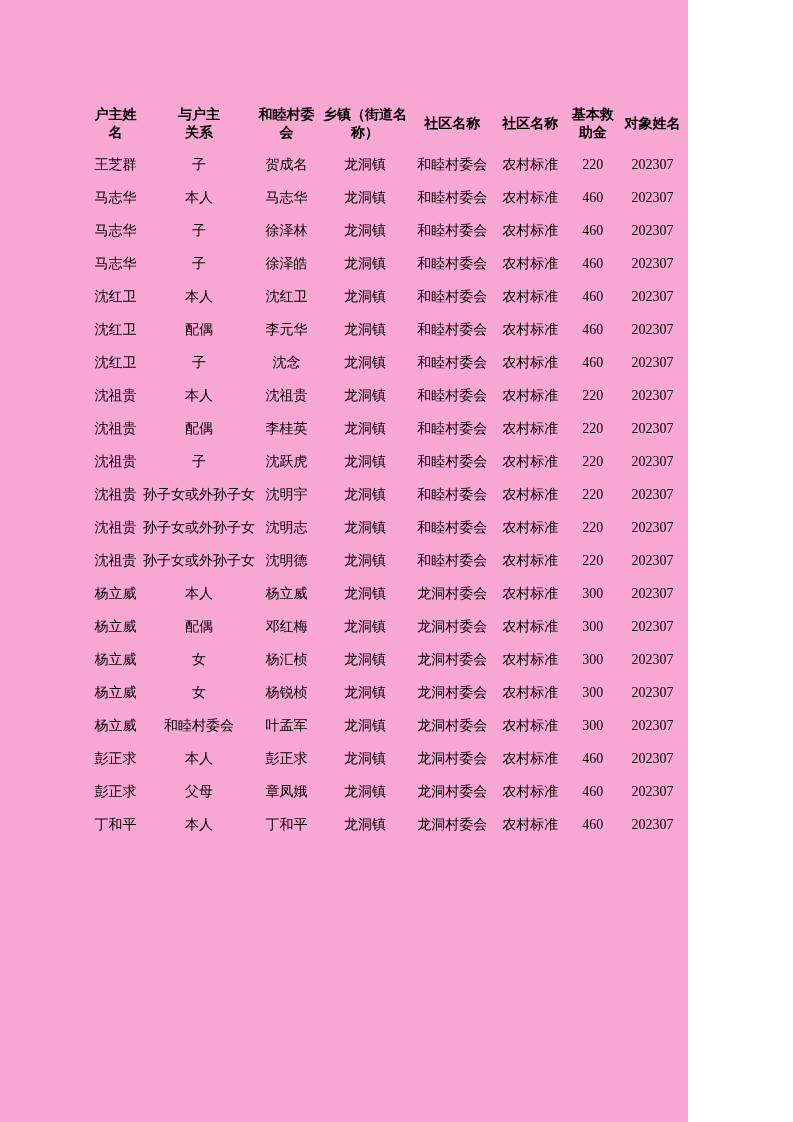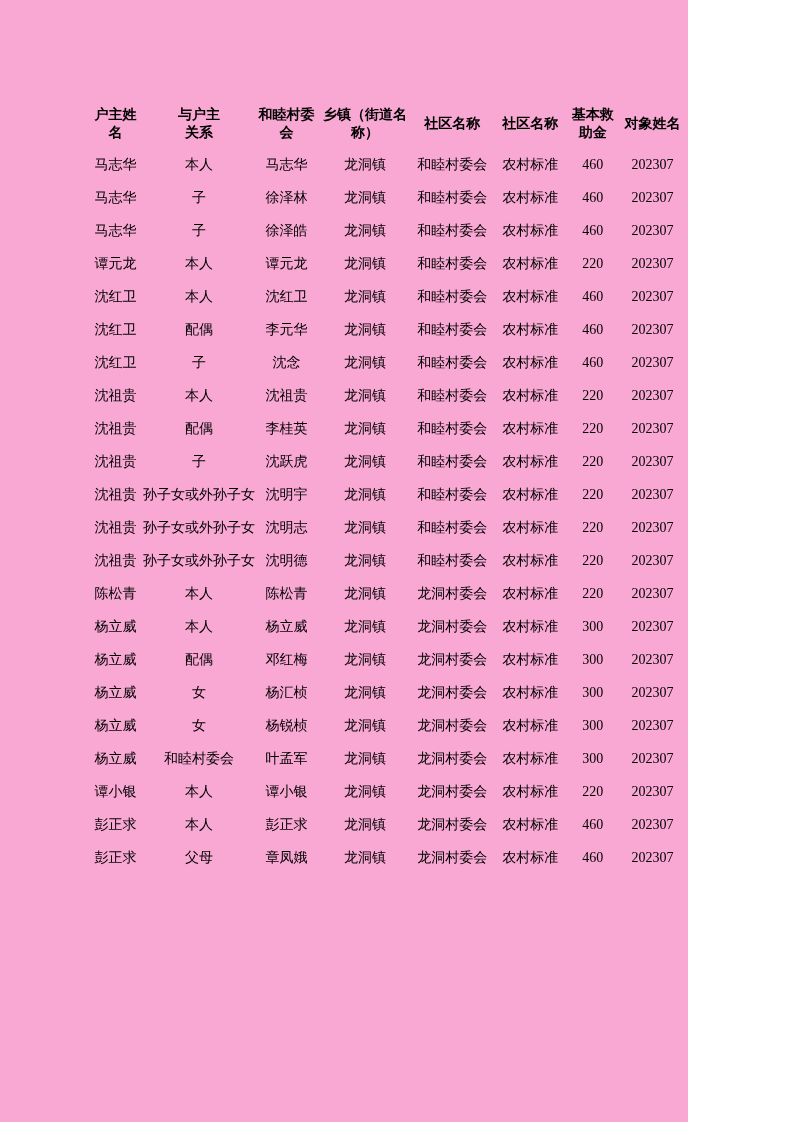--- a/index.html
+++ b/index.html
@@ -93,20 +93,34 @@
           <th>乡镇（街道名
 称）</th>
           <th>社区名称</th>
           <th>社区名称</th>
           <th>基本救助金</th>
           <th>对象姓名</th>
         </tr>
     </thead>
     <tbody id="table-body">
         <tr>
+          <td>王芝群</td>
+          <td>
+            <div class="clipwrap">
+              <span>子</span>
+            </div>
+          </td>
+          <td>贺成名</td>
+          <td>龙洞镇</td>
+          <td>和睦村委会</td>
+          <td>农村标准</td>
+          <td>220</td>
+          <td>202307</td>
+        </tr>
+        <tr>
           <td>马志华</td>
           <td>
             <div class="clipwrap">
               <span>本人</span>
             </div>
           </td>
           <td>马志华</td>
           <td>龙洞镇</td>
           <td>和睦村委会</td>
           <td>农村标准</td>
@@ -135,34 +149,20 @@
             </div>
           </td>
           <td>徐泽皓</td>
           <td>龙洞镇</td>
           <td>和睦村委会</td>
           <td>农村标准</td>
           <td>460</td>
           <td>202307</td>
         </tr>
         <tr>
-          <td>谭元龙</td>
-          <td>
-            <div class="clipwrap">
-              <span>本人</span>
-            </div>
-          </td>
-          <td>谭元龙</td>
-          <td>龙洞镇</td>
-          <td>和睦村委会</td>
-          <td>农村标准</td>
-          <td>220</td>
-          <td>202307</td>
-        </tr>
-        <tr>
           <td>沈红卫</td>
           <td>
             <div class="clipwrap">
               <span>本人</span>
             </div>
           </td>
           <td>沈红卫</td>
           <td>龙洞镇</td>
           <td>和睦村委会</td>
           <td>农村标准</td>
@@ -275,34 +275,20 @@
             </div>
           </td>
           <td>沈明德</td>
           <td>龙洞镇</td>
           <td>和睦村委会</td>
           <td>农村标准</td>
           <td>220</td>
           <td>202307</td>
         </tr>
         <tr>
-          <td>陈松青</td>
-          <td>
-            <div class="clipwrap">
-              <span>本人</span>
-            </div>
-          </td>
-          <td>陈松青</td>
-          <td>龙洞镇</td>
-          <td>龙洞村委会</td>
-          <td>农村标准</td>
-          <td>220</td>
-          <td>202307</td>
-        </tr>
-        <tr>
           <td>杨立威</td>
           <td>
             <div class="clipwrap">
               <span>本人</span>
             </div>
           </td>
           <td>杨立威</td>
           <td>龙洞镇</td>
           <td>龙洞村委会</td>
           <td>农村标准</td>
@@ -359,34 +345,20 @@
             </div>
           </td>
           <td>叶孟军</td>
           <td>龙洞镇</td>
           <td>龙洞村委会</td>
           <td>农村标准</td>
           <td>300</td>
           <td>202307</td>
         </tr>
         <tr>
-          <td>谭小银</td>
-          <td>
-            <div class="clipwrap">
-              <span>本人</span>
-            </div>
-          </td>
-          <td>谭小银</td>
-          <td>龙洞镇</td>
-          <td>龙洞村委会</td>
-          <td>农村标准</td>
-          <td>220</td>
-          <td>202307</td>
-        </tr>
-        <tr>
           <td>彭正求</td>
           <td>
             <div class="clipwrap">
               <span>本人</span>
             </div>
           </td>
           <td>彭正求</td>
           <td>龙洞镇</td>
           <td>龙洞村委会</td>
           <td>农村标准</td>
@@ -394,20 +366,34 @@
           <td>202307</td>
         </tr>
         <tr>
           <td>彭正求</td>
           <td>
             <div class="clipwrap">
               <span>父母</span>
             </div>
           </td>
           <td>章凤娥</td>
+          <td>龙洞镇</td>
+          <td>龙洞村委会</td>
+          <td>农村标准</td>
+          <td>460</td>
+          <td>202307</td>
+        </tr>
+        <tr>
+          <td>丁和平</td>
+          <td>
+            <div class="clipwrap">
+              <span>本人</span>
+            </div>
+          </td>
+          <td>丁和平</td>
           <td>龙洞镇</td>
           <td>龙洞村委会</td>
           <td>农村标准</td>
           <td>460</td>
           <td>202307</td>
         </tr>
       </tbody>
   </table>
 </div>
 

